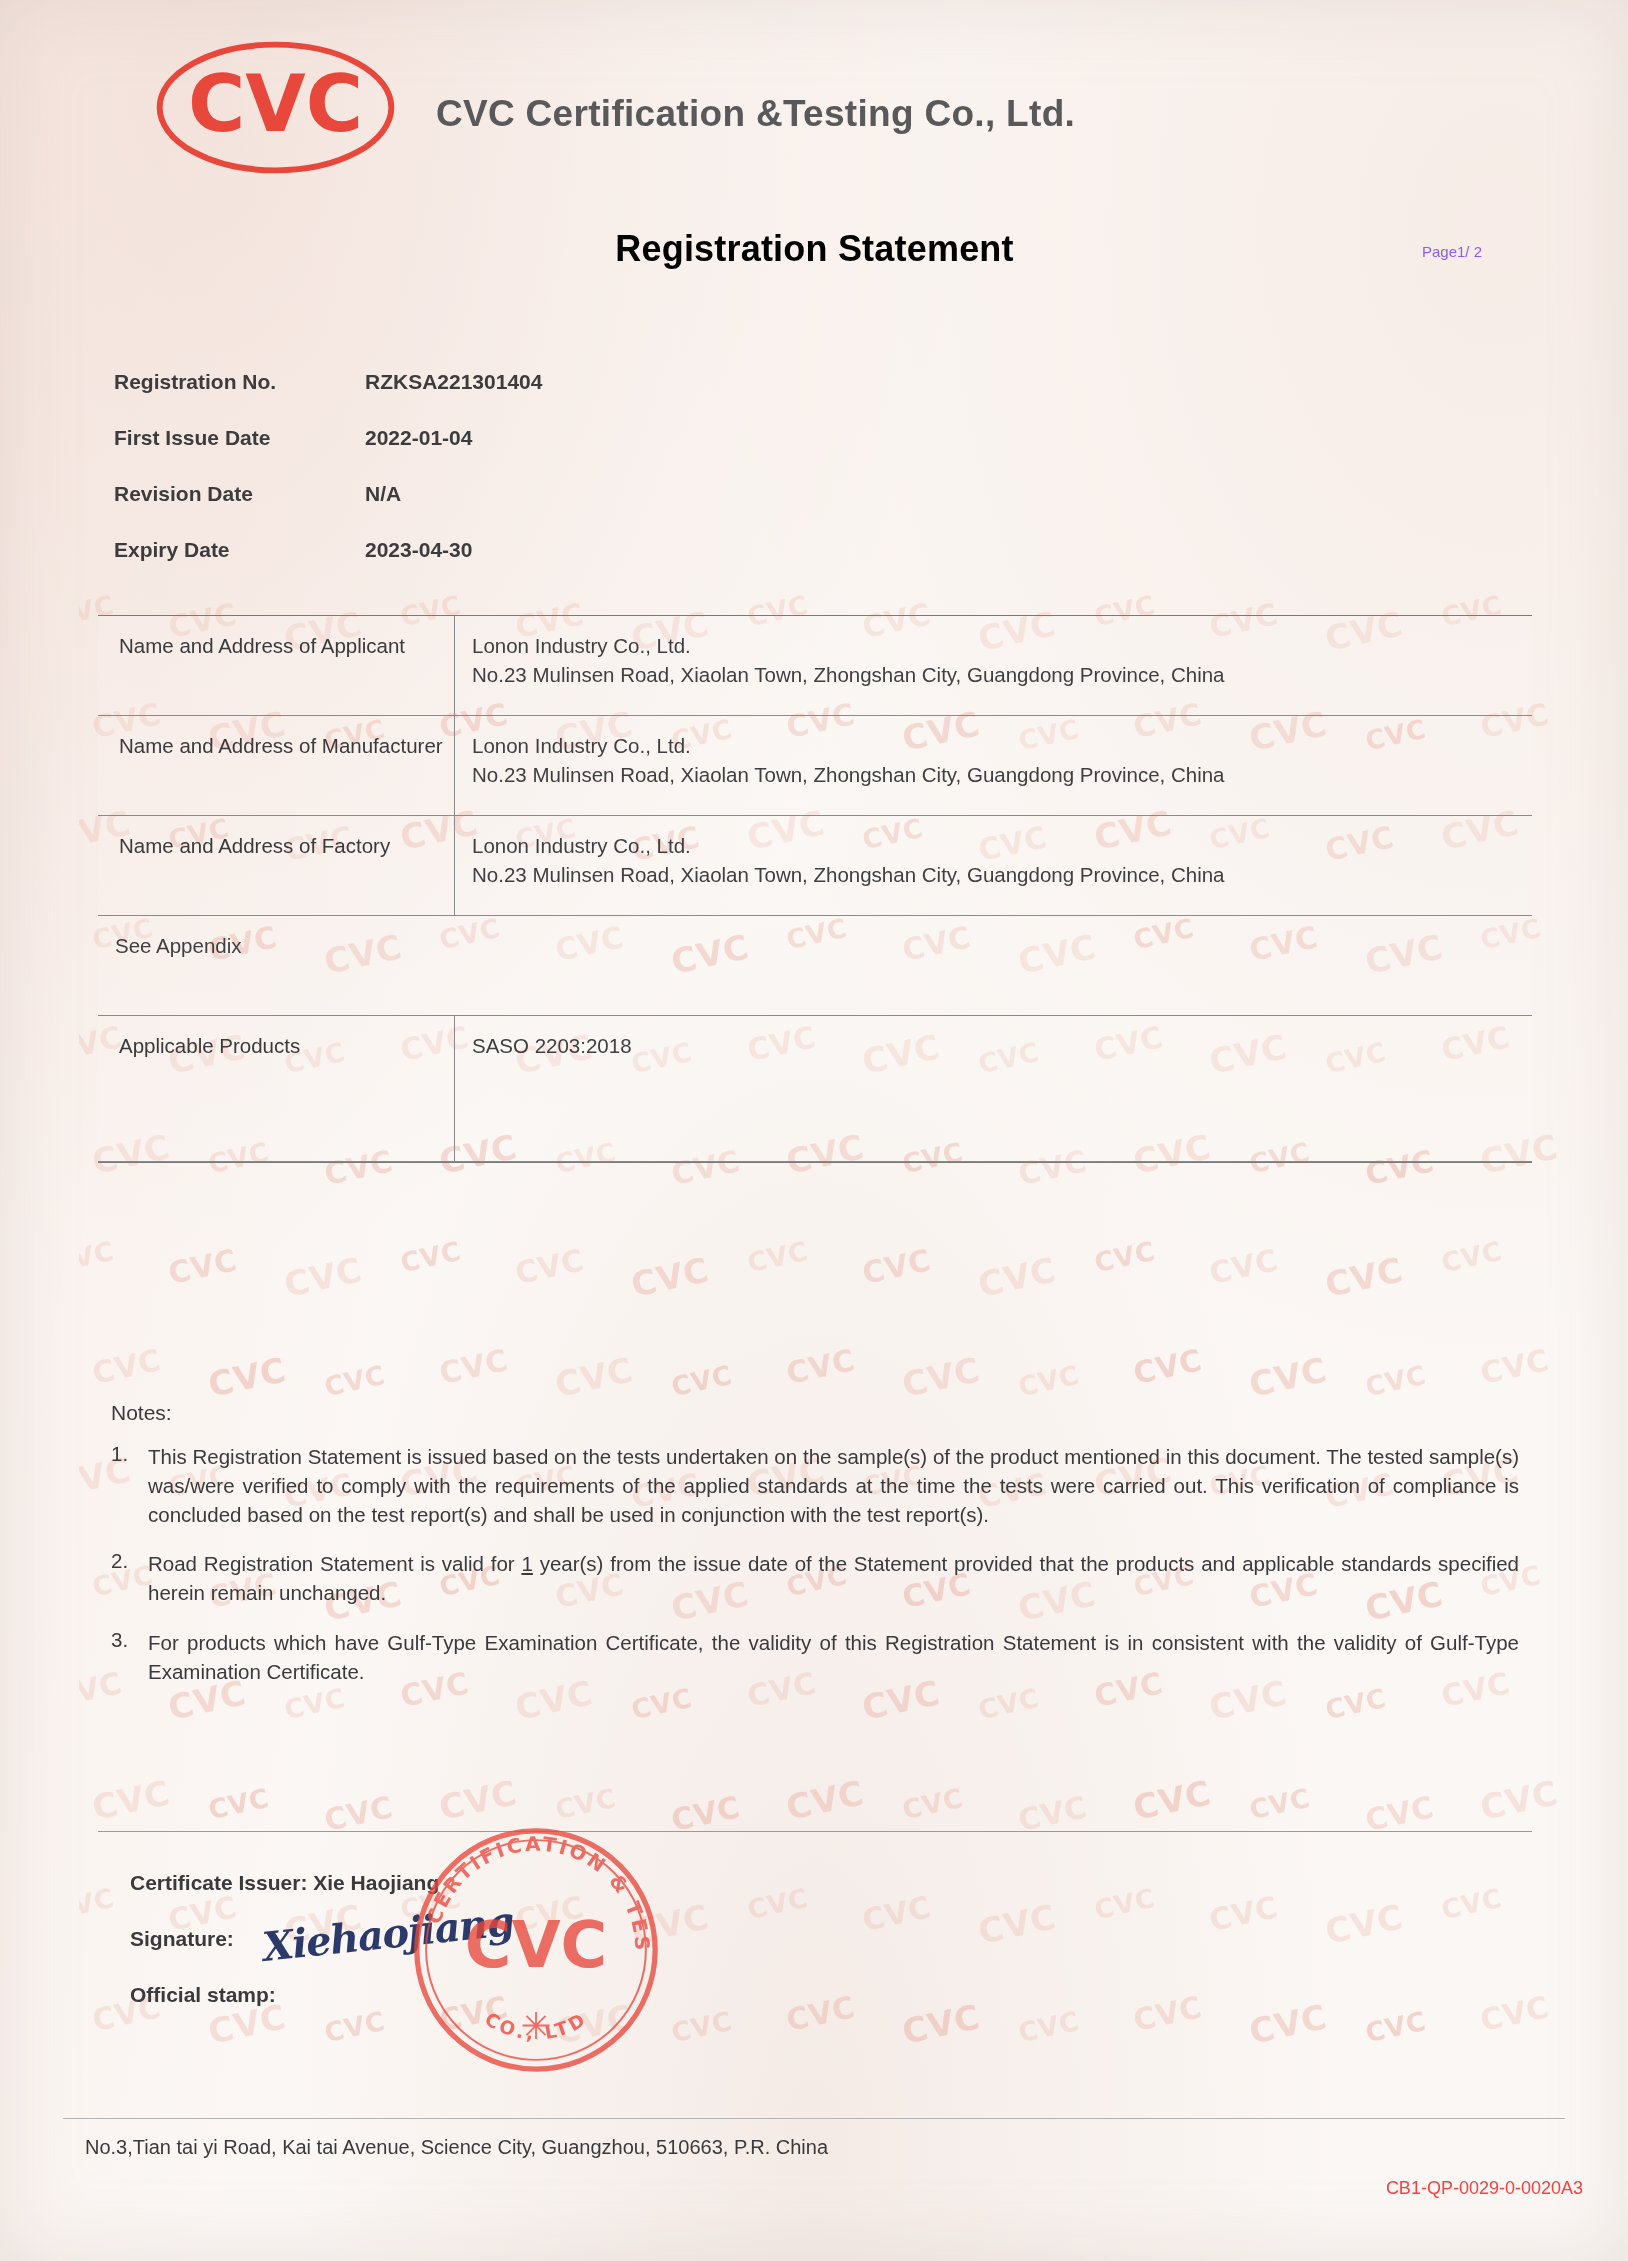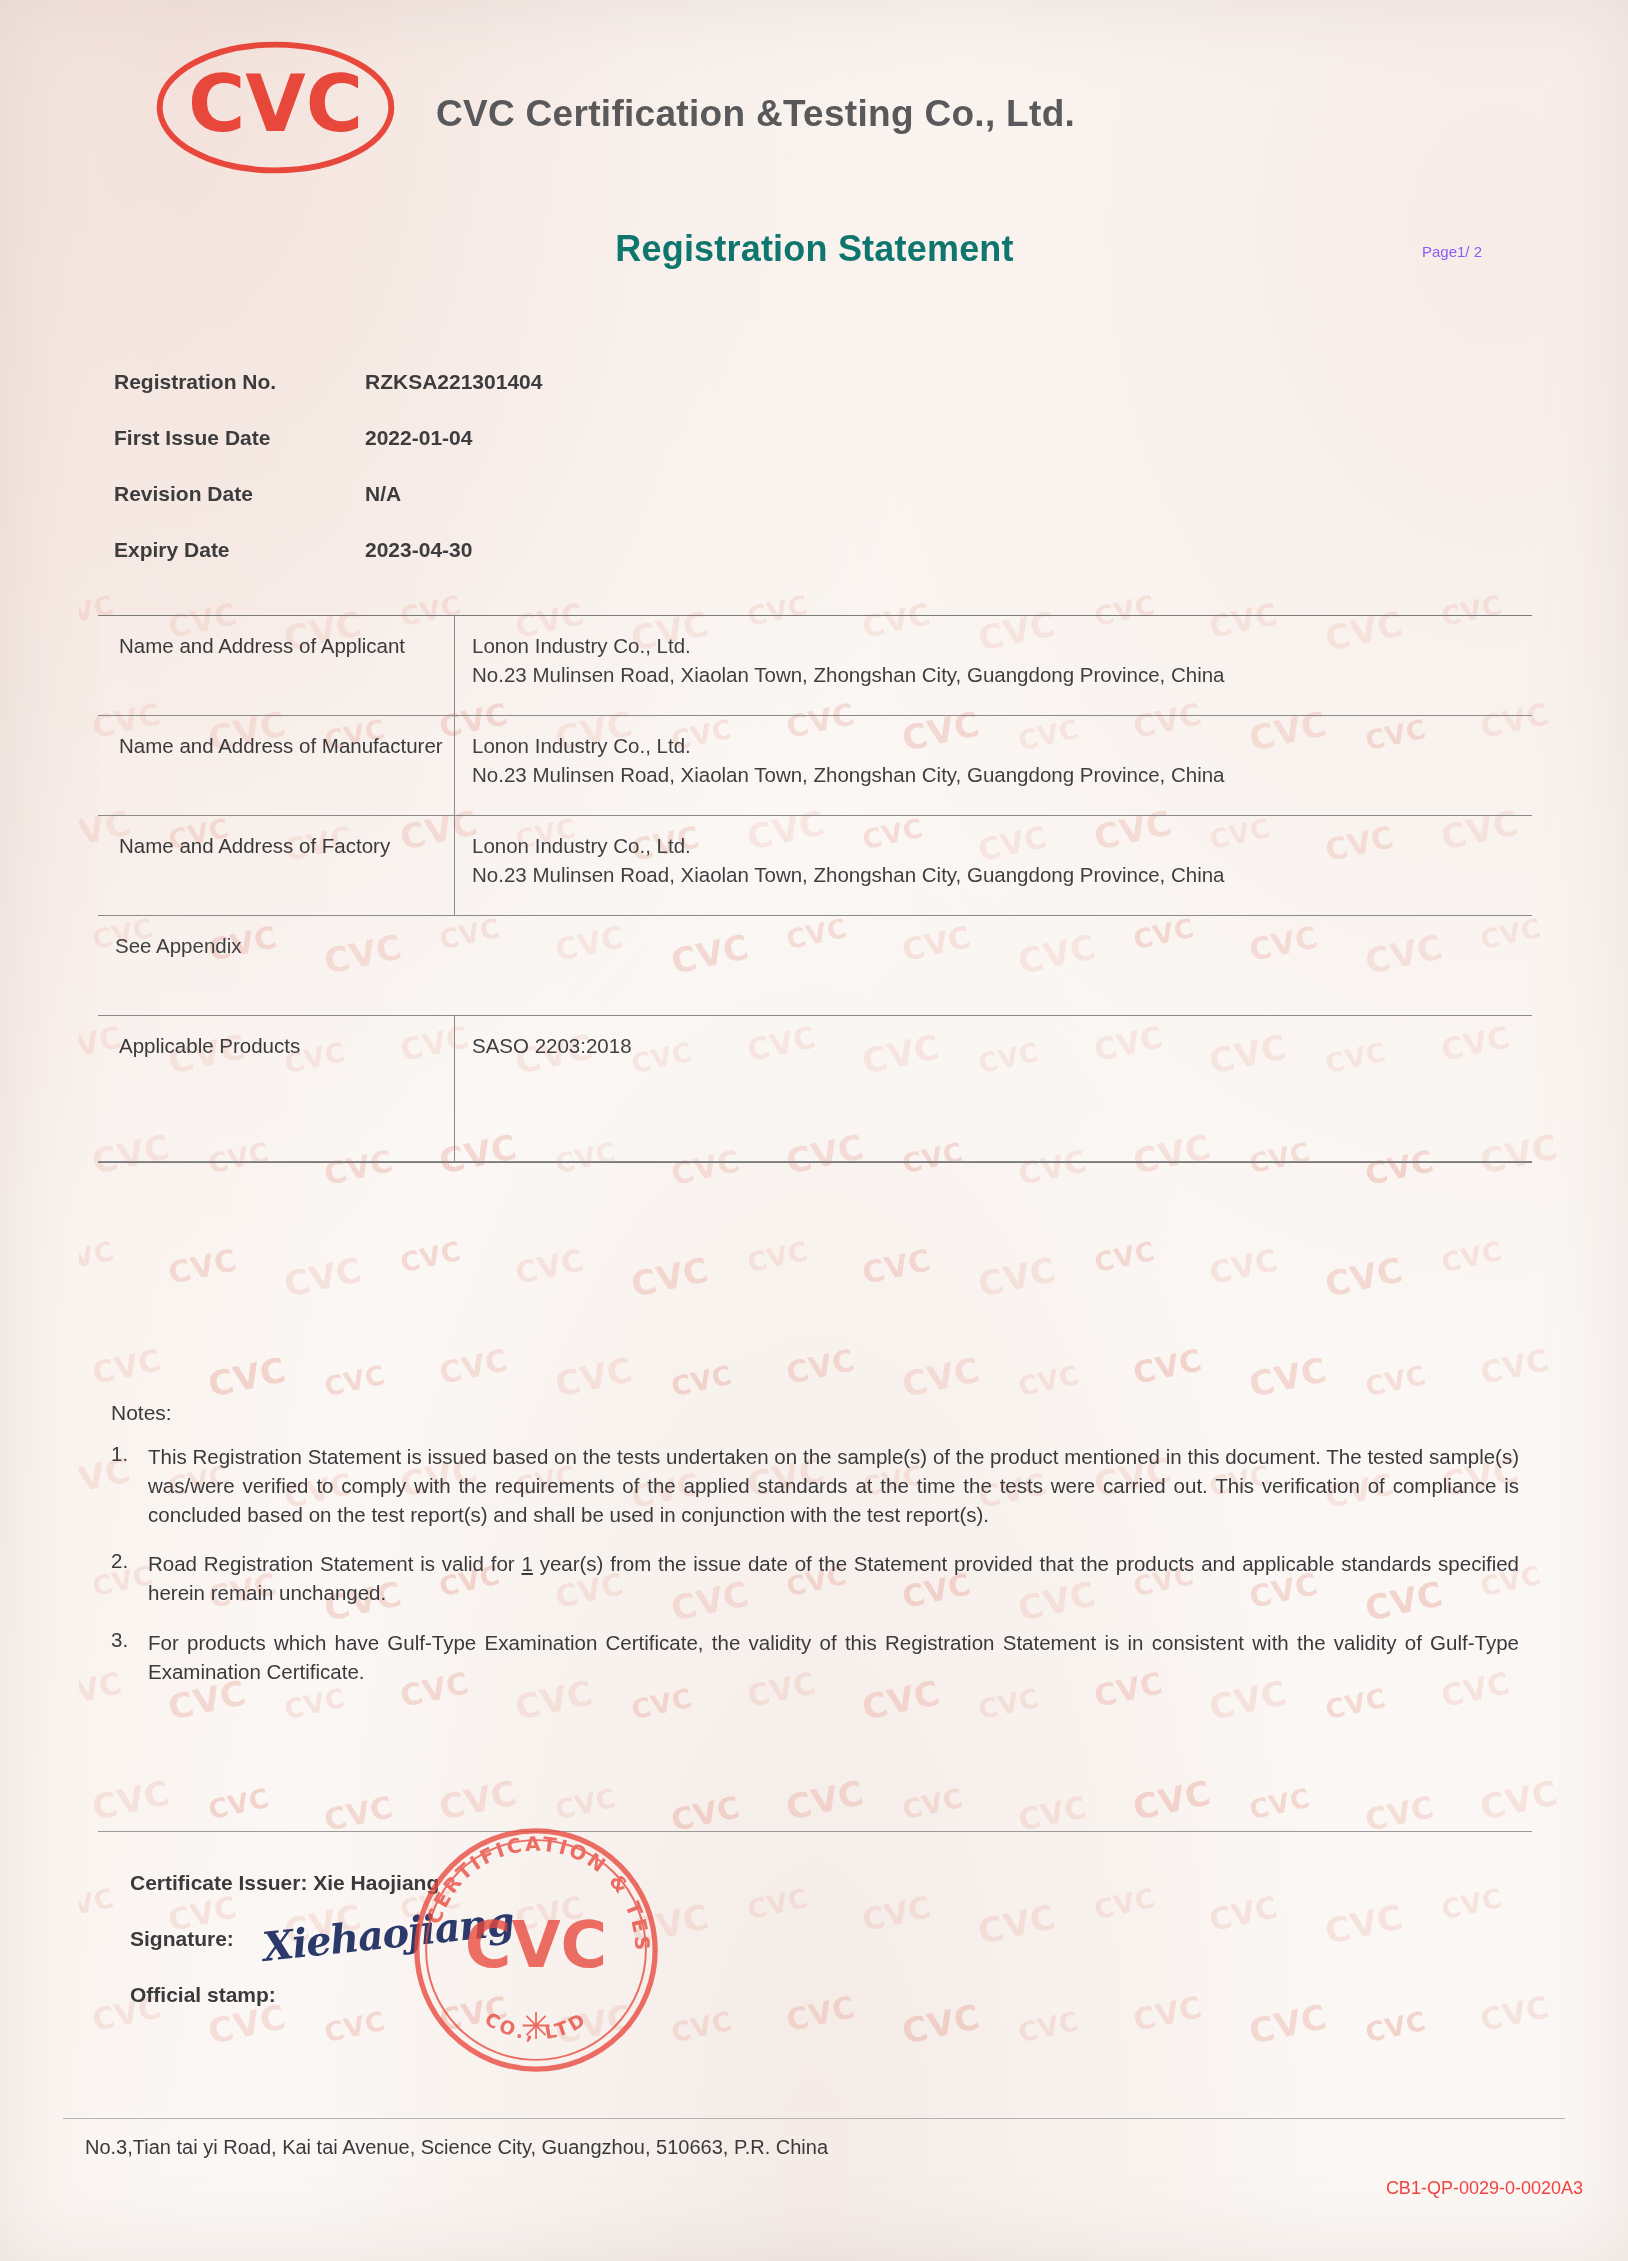--- a/index.html
+++ b/index.html
@@ -84,21 +84,21 @@
     letter-spacing: 0.3px;
   }
   .doc-title {
     position: absolute;
     left: 0;
     top: 228px;
     width: 1629px;
     text-align: center;
     font-size: 36px;
     font-weight: 700;
-    color: #0f766e;
+    color: #000000;
     letter-spacing: 0.2px;
   }
   .page-num {
     position: absolute;
     right: 147px;
     top: 243px;
     font-size: 15px;
     color: #8b5cf6;
   }
 

